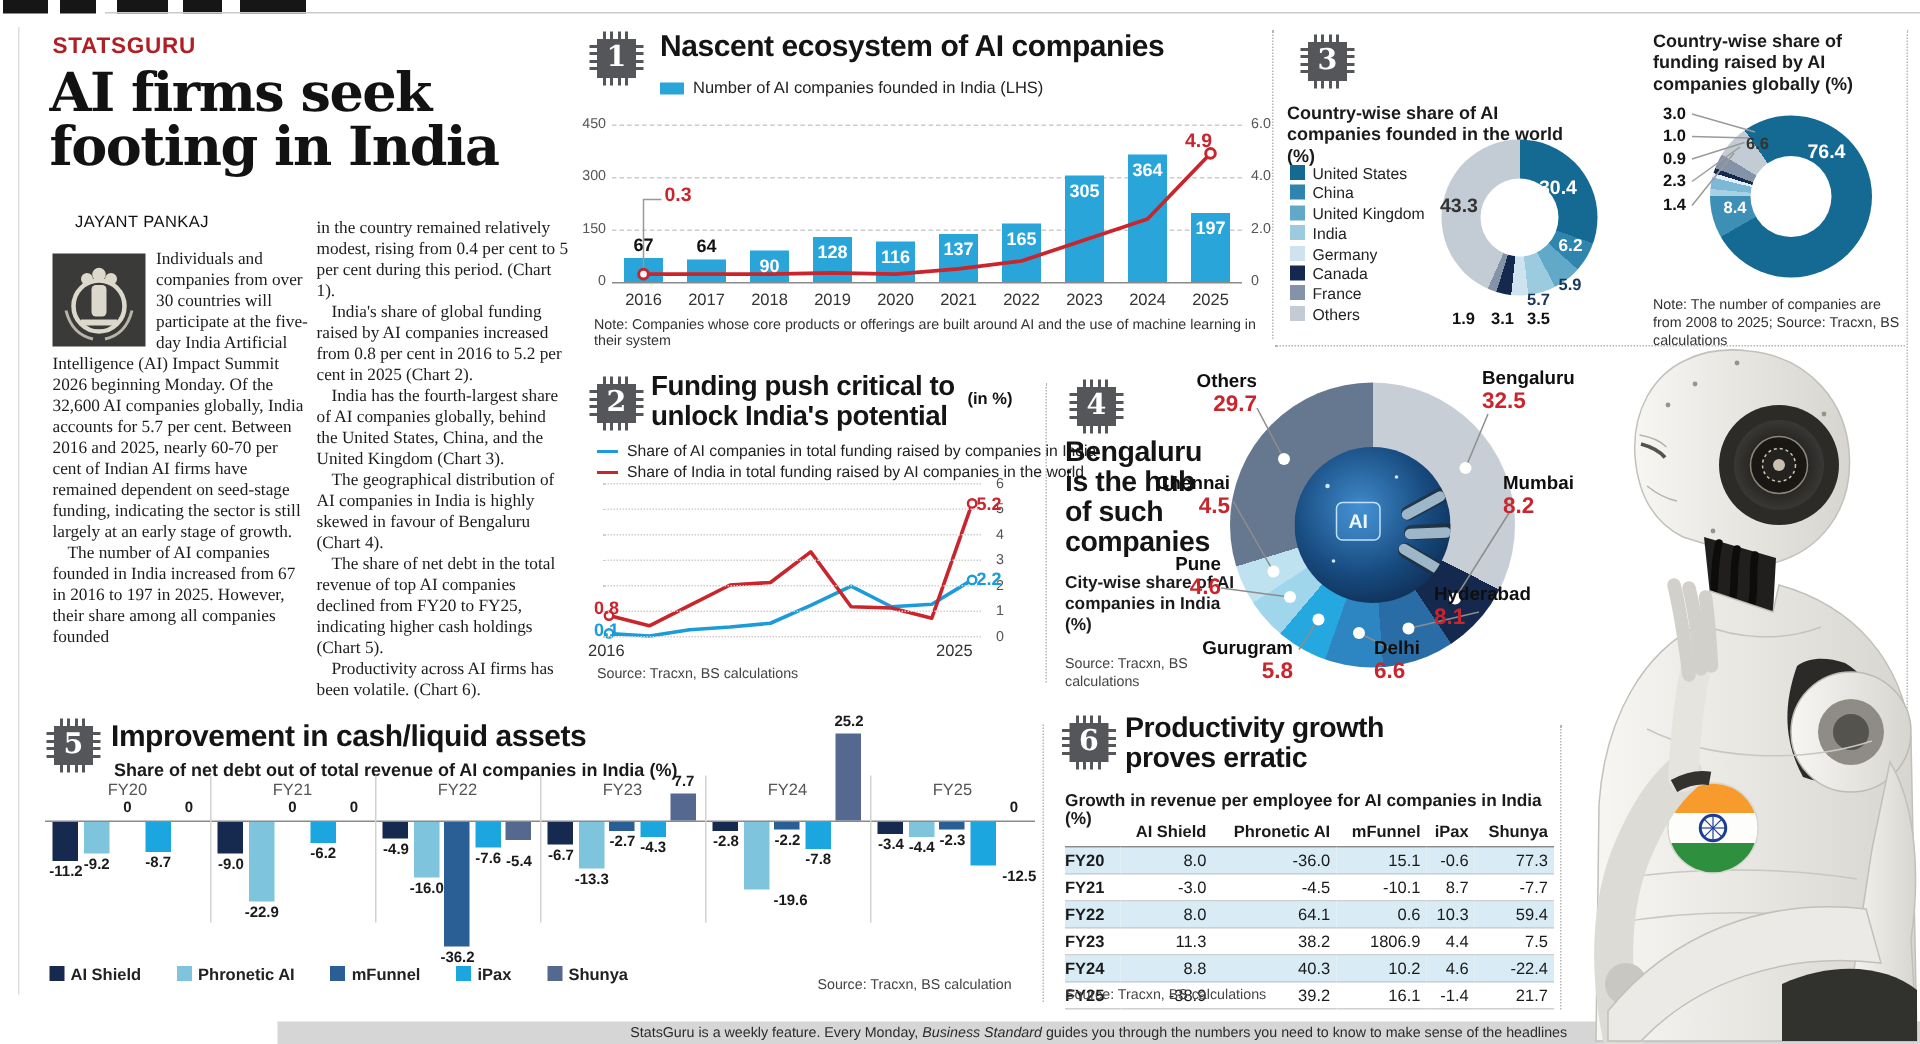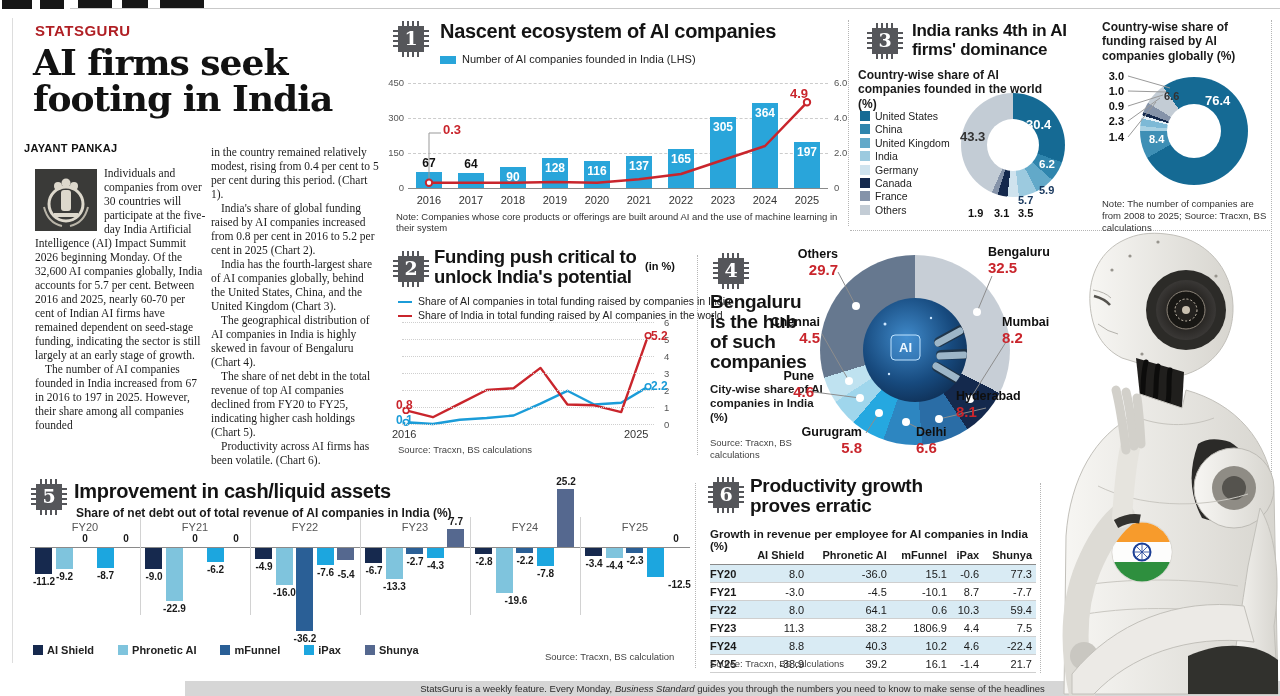--- a/index.html
+++ b/index.html
@@ -9,21 +9,21 @@
   
   .mast-frag{position:absolute;top:0;left:0;height:9px;background:#161616;}
   #toprule{position:absolute;top:8px;left:70px;right:0;height:1px;background:#c9c9c9;}
   #leftrule{position:absolute;top:18px;left:12px;width:1px;height:645px;background:#ddd;}
   .vdot{position:absolute;width:0;border-left:1px dotted #b5b5b5;}
   .hdot{position:absolute;height:0;border-top:1px dotted #b5b5b5;}
   
   #kicker{position:absolute;left:35px;top:22px;font-size:15px;font-weight:bold;letter-spacing:.5px;color:#b01f24;}
   #headline{position:absolute;left:33px;top:44px;width:330px;font-family:"DejaVu Serif","Liberation Serif",serif;
             font-weight:bold;font-size:36px;line-height:1.0;color:#121212;letter-spacing:-1px;}
-  #byline{position:absolute;left:24px;top:142px;font-size:11px;font-weight:bold;letter-spacing:.3px;}
+  #byline{position:absolute;left:50px;top:142px;font-size:11px;font-weight:normal;letter-spacing:.3px;}
   .artcol{position:absolute;font-family:"Liberation Serif",serif;font-size:11.5px;line-height:14px;color:#1c1c1c;text-align:left;}
   #artcol1{left:35px;top:166px;width:172px;}
   #artcol2{left:211px;top:145px;width:168px;}
   .artcol p{margin:0 0 0 0;text-indent:0;}
   .artcol p + p{text-indent:10px;}
   #emblem{float:left;width:62px;height:62px;margin:3px 7px 2px 0;}
   
   .chip{position:absolute;width:26px;height:26px;background:#55565a;z-index:2;}
   .chip::before{content:"";position:absolute;left:-5px;right:-5px;top:4px;bottom:4px;
     background:repeating-linear-gradient(180deg,#55565a 0 2px,transparent 2px 5px);z-index:-1;}
@@ -258,21 +258,20 @@
 <div class="c2grid" style="top: 0px;"></div><div class="c2tick" style="top: -5px;">6</div><div class="c2grid" style="top: 17px;"></div><div class="c2tick" style="top: 12px;">5</div><div class="c2grid" style="top: 34px;"></div><div class="c2tick" style="top: 29px;">4</div><div class="c2grid" style="top: 51px;"></div><div class="c2tick" style="top: 46px;">3</div><div class="c2grid" style="top: 68px;"></div><div class="c2tick" style="top: 63px;">2</div><div class="c2grid" style="top: 85px;"></div><div class="c2tick" style="top: 80px;">1</div><div class="c2grid" style="top: 102px;"></div><div class="c2tick" style="top: 97px;">0</div></div>
 <div class="redlbl" style="left:396px;top:398px;font-size:12px;">0.8</div>
 <div class="bluelbl" style="left:396px;top:413px;">0.1</div>
 <div class="redlbl" style="left:651px;top:329px;font-size:12px;">5.2</div>
 <div class="bluelbl" style="left:651px;top:379px;">2.2</div>
 <div class="csrc" style="left:398px;top:444px;">Source: Tracxn, BS calculations</div>
 
 <div class="chip" style="left:872px;top:28px;">
       <span>3</span>
     </div>
-<div id="c3title" class="ctitle">India ranks 4th in AI firms' dominance</div>
 <div id="c3sub1" class="csub">Country-wise share of AI companies founded in the world (%)</div>
 <div id="c3legend">
       <div class="lgitem"><i style="background: rgb(21, 106, 148);"></i><span>United States</span></div>
       <div class="lgitem"><i style="background: rgb(47, 133, 173);"></i><span>China</span></div>
       <div class="lgitem"><i style="background: rgb(98, 169, 201);"></i><span>United Kingdom</span></div>
       <div class="lgitem"><i style="background: rgb(156, 202, 223);"></i><span>India</span></div>
       <div class="lgitem"><i style="background: rgb(207, 227, 238);"></i><span>Germany</span></div>
       <div class="lgitem"><i style="background: rgb(20, 41, 77);"></i><span>Canada</span></div>
       <div class="lgitem"><i style="background: rgb(133, 147, 169);"></i><span>France</span></div>
       <div class="lgitem"><i style="background: rgb(195, 204, 213);"></i><span>Others</span></div>
@@ -488,21 +487,21 @@
       <div class="c5v" style="left: 370px; top: 39px;">-2.7</div>
       <div class="c5bar" style="left: 396.5px; width: 17px; background: rgb(28, 166, 223); height: 10px; top: 31px;"></div>
       <div class="c5v" style="left: 390.5px; top: 43px;">-4.3</div>
       <div class="c5bar" style="left: 417px; width: 17px; background: rgb(85, 104, 143); height: 18px; top: 12px;"></div>
       <div class="c5v" style="left: 411px; top: -1px;">7.7</div>
       <div class="c5g" style="left: 440px;">FY24</div>
       <div class="c5sep" style="left: 440px;"></div>
       <div class="c5bar" style="left: 445px; width: 17px; background: rgb(22, 41, 78); height: 6px; top: 31px;"></div>
       <div class="c5v" style="left: 439px; top: 39px;">-2.8</div>
       <div class="c5bar" style="left: 465.5px; width: 17px; background: rgb(127, 196, 221); height: 45px; top: 31px;"></div>
-      <div class="c5v" style="left: 471px; top: 78px;">-19.6</div>
+      <div class="c5v" style="left: 482px; top: 78px;">-19.6</div>
       <div class="c5bar" style="left: 486px; width: 17px; background: rgb(42, 95, 150); height: 5px; top: 31px;"></div>
       <div class="c5v" style="left: 480px; top: 38px;">-2.2</div>
       <div class="c5bar" style="left: 506.5px; width: 17px; background: rgb(28, 166, 223); height: 18px; top: 31px;"></div>
       <div class="c5v" style="left: 500.5px; top: 51px;">-7.8</div>
       <div class="c5bar" style="left: 527px; width: 17px; background: rgb(85, 104, 143); height: 58px; top: -28px;"></div>
       <div class="c5v" style="left: 521px; top: -41px;">25.2</div>
       <div class="c5g" style="left: 550px;">FY25</div>
       <div class="c5sep" style="left: 550px;"></div>
       <div class="c5bar" style="left: 555px; width: 17px; background: rgb(22, 41, 78); height: 8px; top: 31px;"></div>
       <div class="c5v" style="left: 549px; top: 41px;">-3.4</div>

